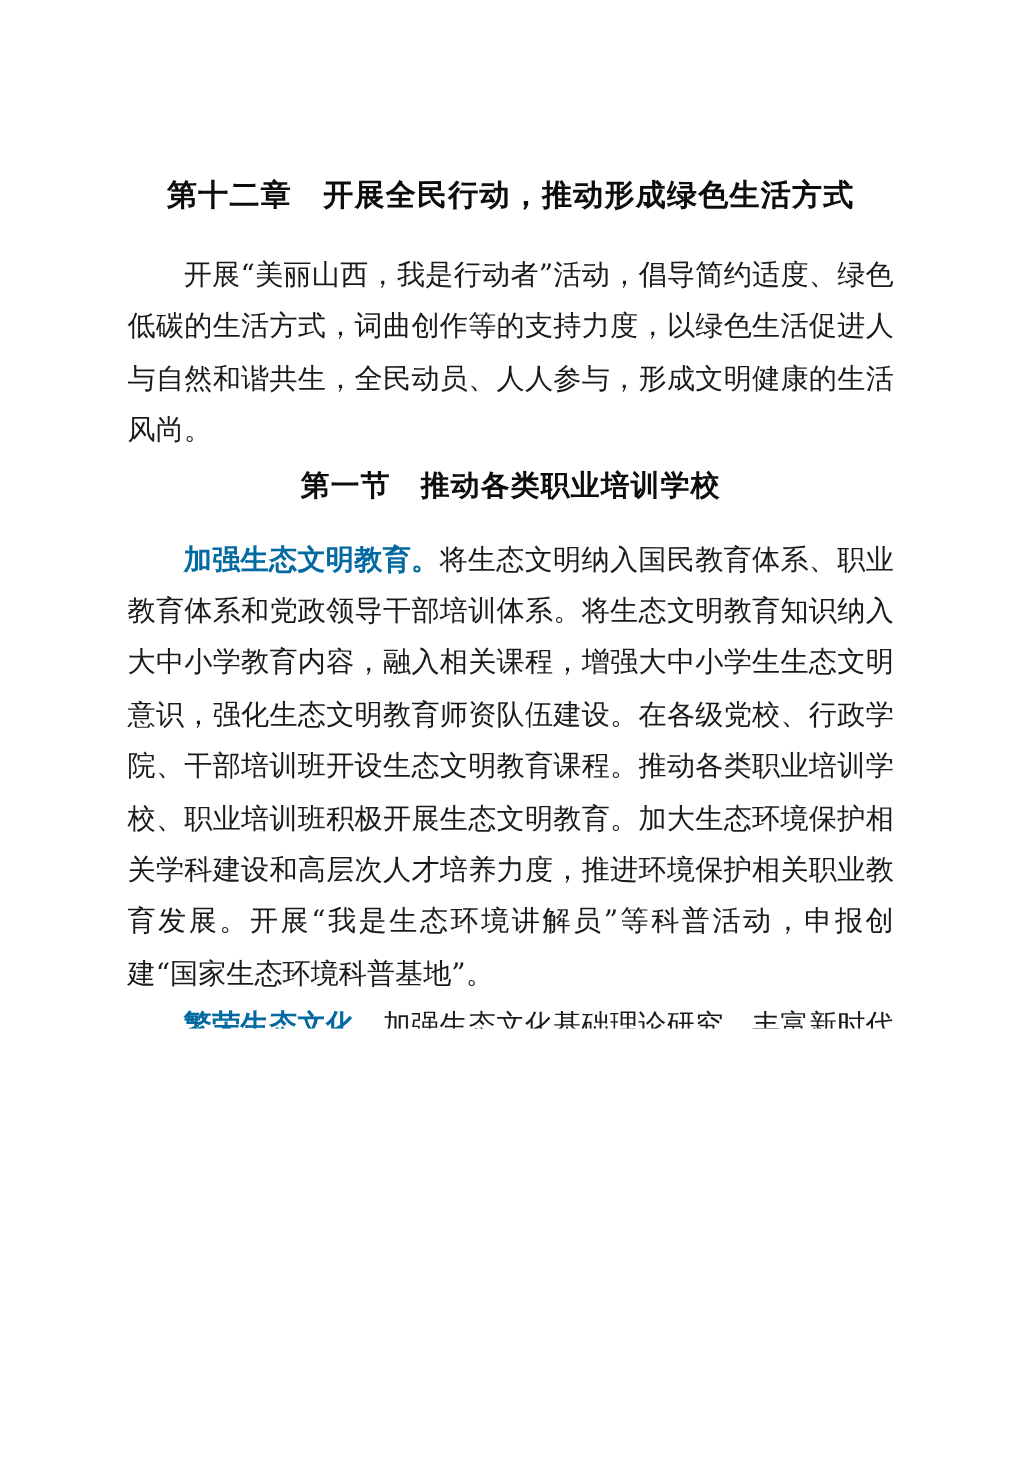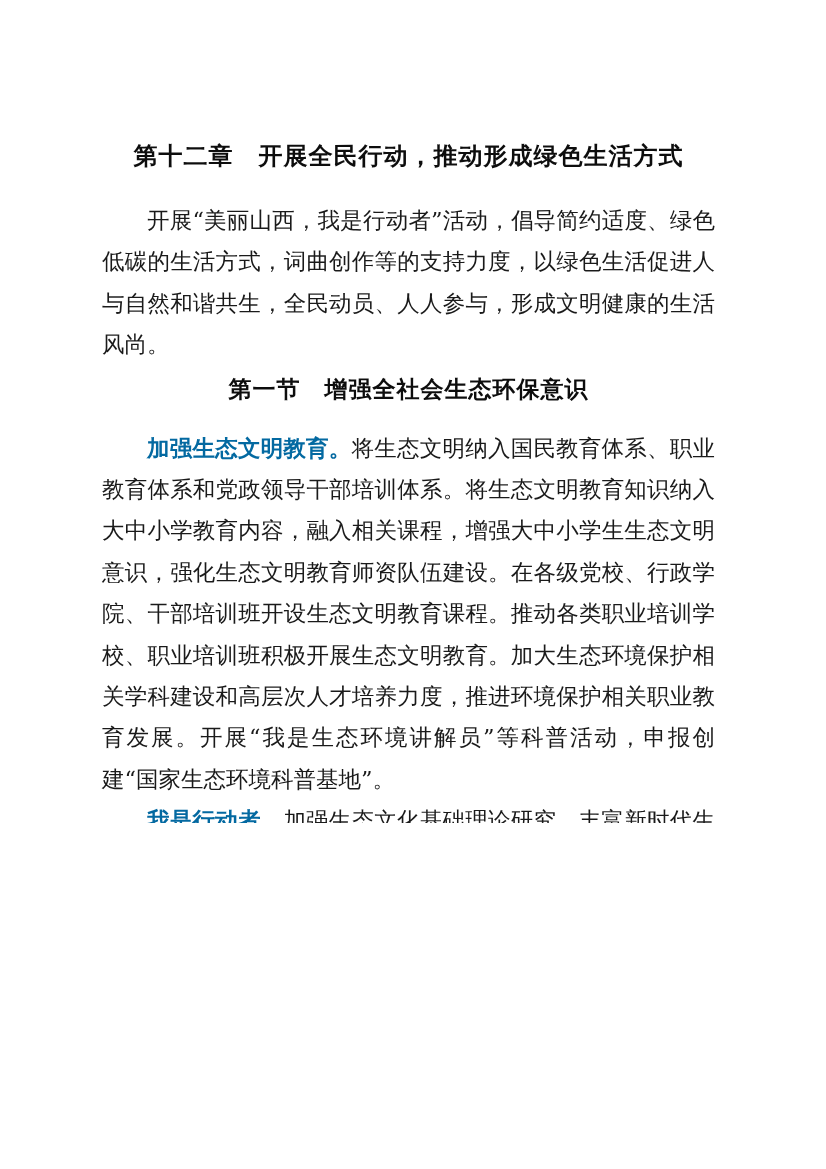--- a/index.html
+++ b/index.html
@@ -75,22 +75,22 @@
 
 <div class="page">
   <div class="content">
 
     <h1 class="chapter-title">第十二章　开展全民行动，推动形成绿色生活方式</h1>
 
     <div class="body-text">
 
       <p class="para">开展“美丽山西，我是行动者”活动，倡导简约适度、绿色低碳的生活方式，词曲创作等的支持力度，以绿色生活促进人与自然和谐共生，全民动员、人人参与，形成文明健康的生活风尚。</p>
 
-      <h2 class="section-title">第一节　增强全社会生态环保意识</h2>
+      <h2 class="section-title">第一节　推动各类职业培训学校</h2>
 
       <p class="para"><span class="lead">加强生态文明教育。</span><span>将生态文明纳入国民教育体系、职业教育体系和党政领导干部培训体系。将生态文明教育知识纳入大中小学教育内容，融入相关课程，增强大中小学生生态文明意识，强化生态文明教育师资队伍建设。在各级党校、行政学院、干部培训班开设生态文明教育课程。推动各类职业培训学校、职业培训班积极开展生态文明教育。加大生态环境保护相关学科建设和高层次人才培养力度，推进环境保护相关职业教育发展。开展“我是生态环境讲解员”等科普活动，申报创建“国家生态环境科普基地”。</span></p>
 
-      <p class="para"><span class="lead">我是行动者。</span><span>加强生态文化基础理论研究，丰富新时代生态文化体系。加大生态环境宣传产品的制作和传播力度，结合地域特色和民族文化打造生态文化品牌，研发推广生态环境文化产品。加大对生态文明建设题材文学创作、影视创作、词曲创作等的支持力度。开发体现生态文明建设的网络文学、动漫、有声读物、游戏、短视频等。组织开展“六·五”环境日</span></p>
+      <p class="para"><span class="lead">繁荣生态文化。</span><span>加强生态文化基础理论研究，丰富新时代生态文化体系。加大生态环境宣传产品的制作和传播力度，结合地域特色和民族文化打造生态文化品牌，研发推广生态环境文化产品。加大对生态文明建设题材文学创作、影视创作、词曲创作等的支持力度。开发体现生态文明建设的网络文学、动漫、有声读物、游戏、短视频等。组织开展“六·五”环境日</span></p>
 
     </div>
   </div>
 
 </div>
 
 </body></html>

